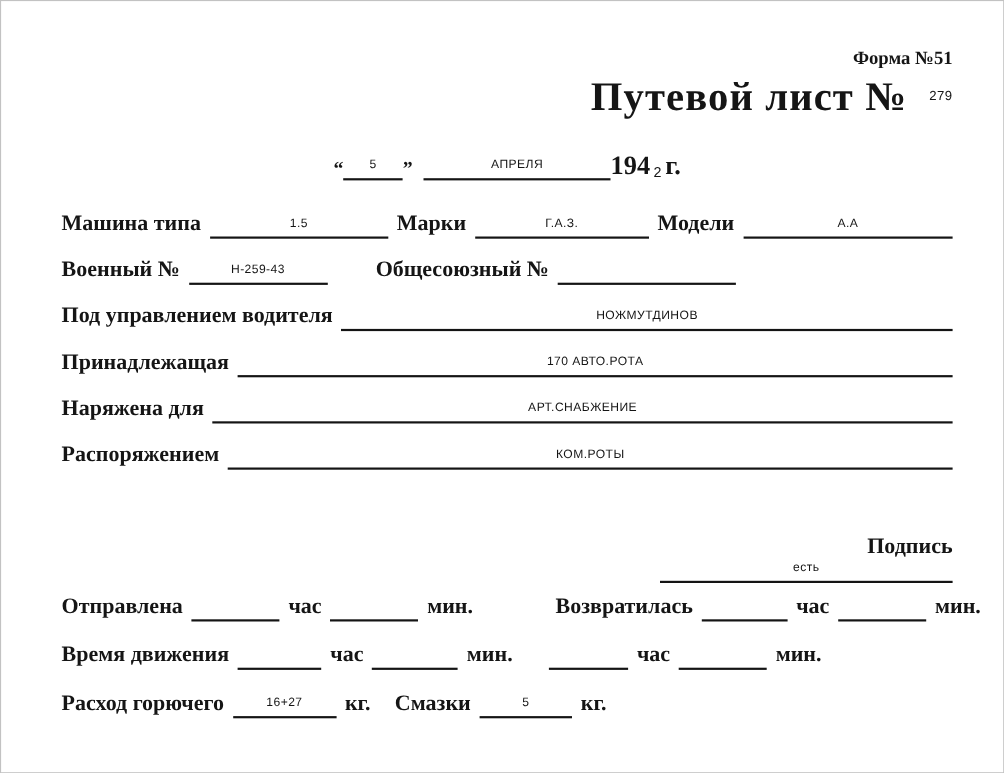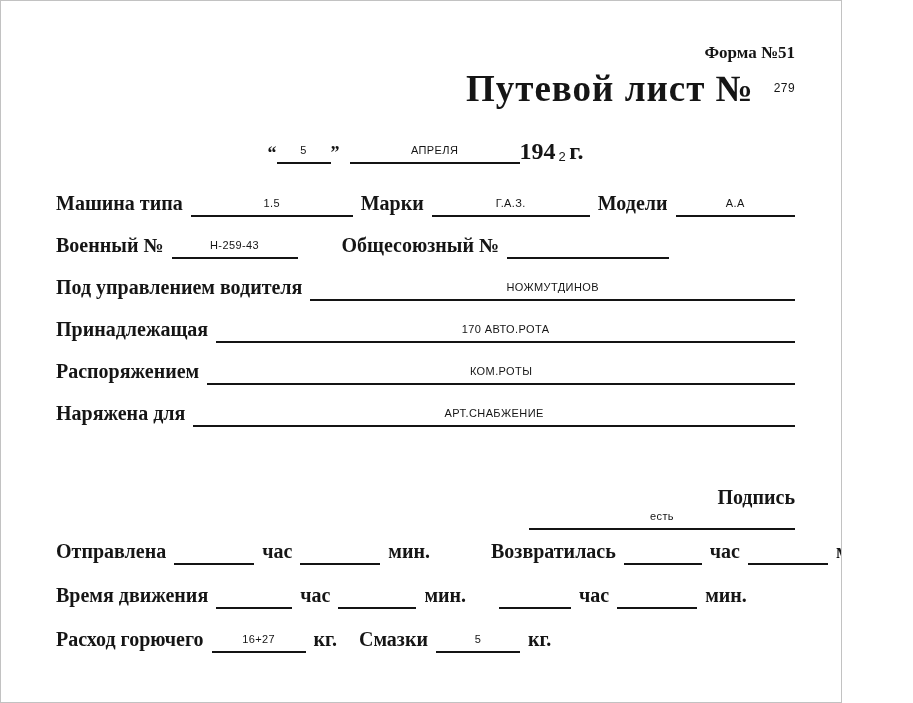--- a/index.html
+++ b/index.html
@@ -1,18 +1,18 @@
 <!DOCTYPE html>
 <html><head>
 <meta charset="utf-8">
 <style>
   html, body { margin: 0; padding: 0; background: #ffffff; }
   .page {
     position: relative;
-    width: 842px;
+    width: 913px;
     height: 703px;
     box-sizing: border-box;
     background: #ffffff;
     border: 1px solid #c2c2c2;
     padding: 42px 46px 0 55px;
     font-family: "Liberation Serif", "DejaVu Serif", serif;
     color: #151515;
     overflow: hidden;
   }
   .form-label {
@@ -67,21 +67,21 @@
     font-weight: bold;
     font-size: 20px;
     line-height: 27px;
     white-space: nowrap;
   }
   .grow { flex: 1 1 auto; text-align: right; }
   .sig-row { margin-top: 57px; padding-left: 357px; flex-direction: column; }
   .two-col { display: flex; margin-top: 17px; height: 27px; }
   .col-left { display: flex; align-items: flex-end; width: 435px; flex: none; }
   .col-right { display: flex; align-items: flex-end; flex: 1; }
-  .first-bottom { margin-top: 27px; }
+  .first-bottom { margin-top: 27px; gap: 14px; }
   .mx  { margin: 0 8px; }
   .ml  { margin-left: 8px; }
 </style>
 </head>
 <body>
 
 <div class="page">
 
   <div class="form-label">Форма №51</div>
 
@@ -137,30 +137,30 @@
   </div>
 
   <div class="row">
     <span class="lbl">Принадлежащая</span>
     <span class="blank grow ml">
         <span class="fill hand">170 АВТО.РОТА</span>
       </span>
   </div>
 
   <div class="row">
+    <span class="lbl">Наряжена для</span>
+    <span class="blank grow ml">
+        <span class="fill hand">АРТ.СНАБЖЕНИЕ</span>
+      </span>
+  </div>
+
+  <div class="row">
     <span class="lbl">Распоряжением</span>
     <span class="blank grow ml">
         <span class="fill hand">КОМ.РОТЫ</span>
-      </span>
-  </div>
-
-  <div class="row">
-    <span class="lbl">Наряжена для</span>
-    <span class="blank grow ml">
-        <span class="fill hand">АРТ.СНАБЖЕНИЕ</span>
       </span>
   </div>
 
   <div class="row sig-row">
     <span class="lbl">Подпись</span>
     <span class="blank ml" style="width:266px;">
         <span class="fill hand">есть</span>
       </span>
   </div>
 

